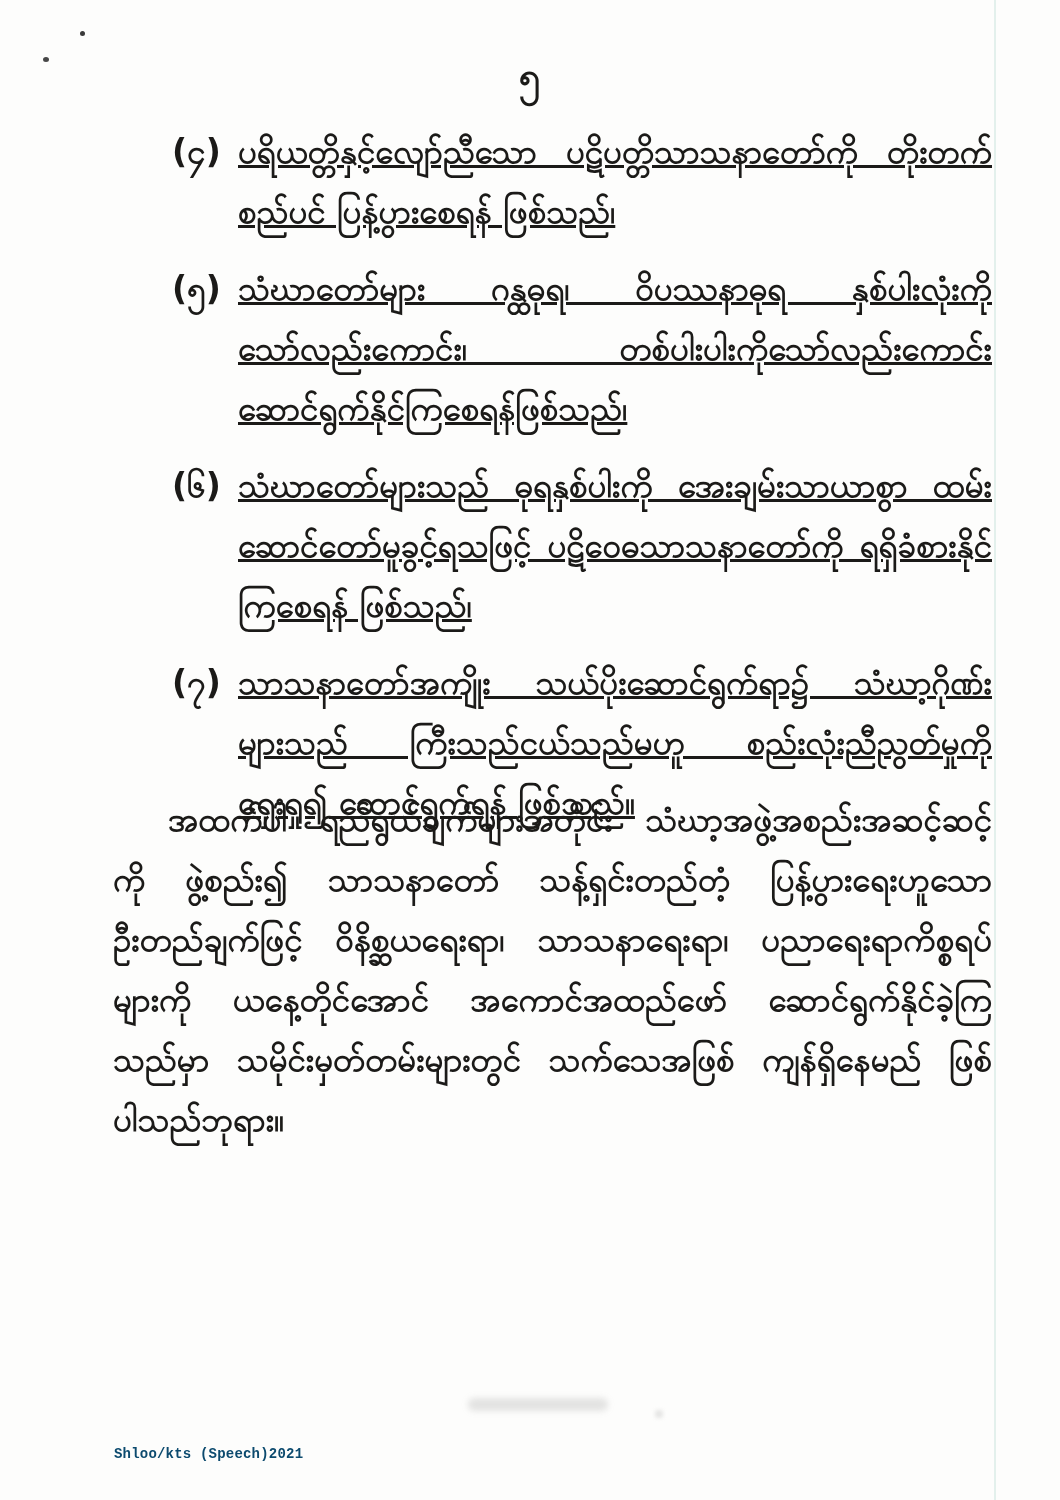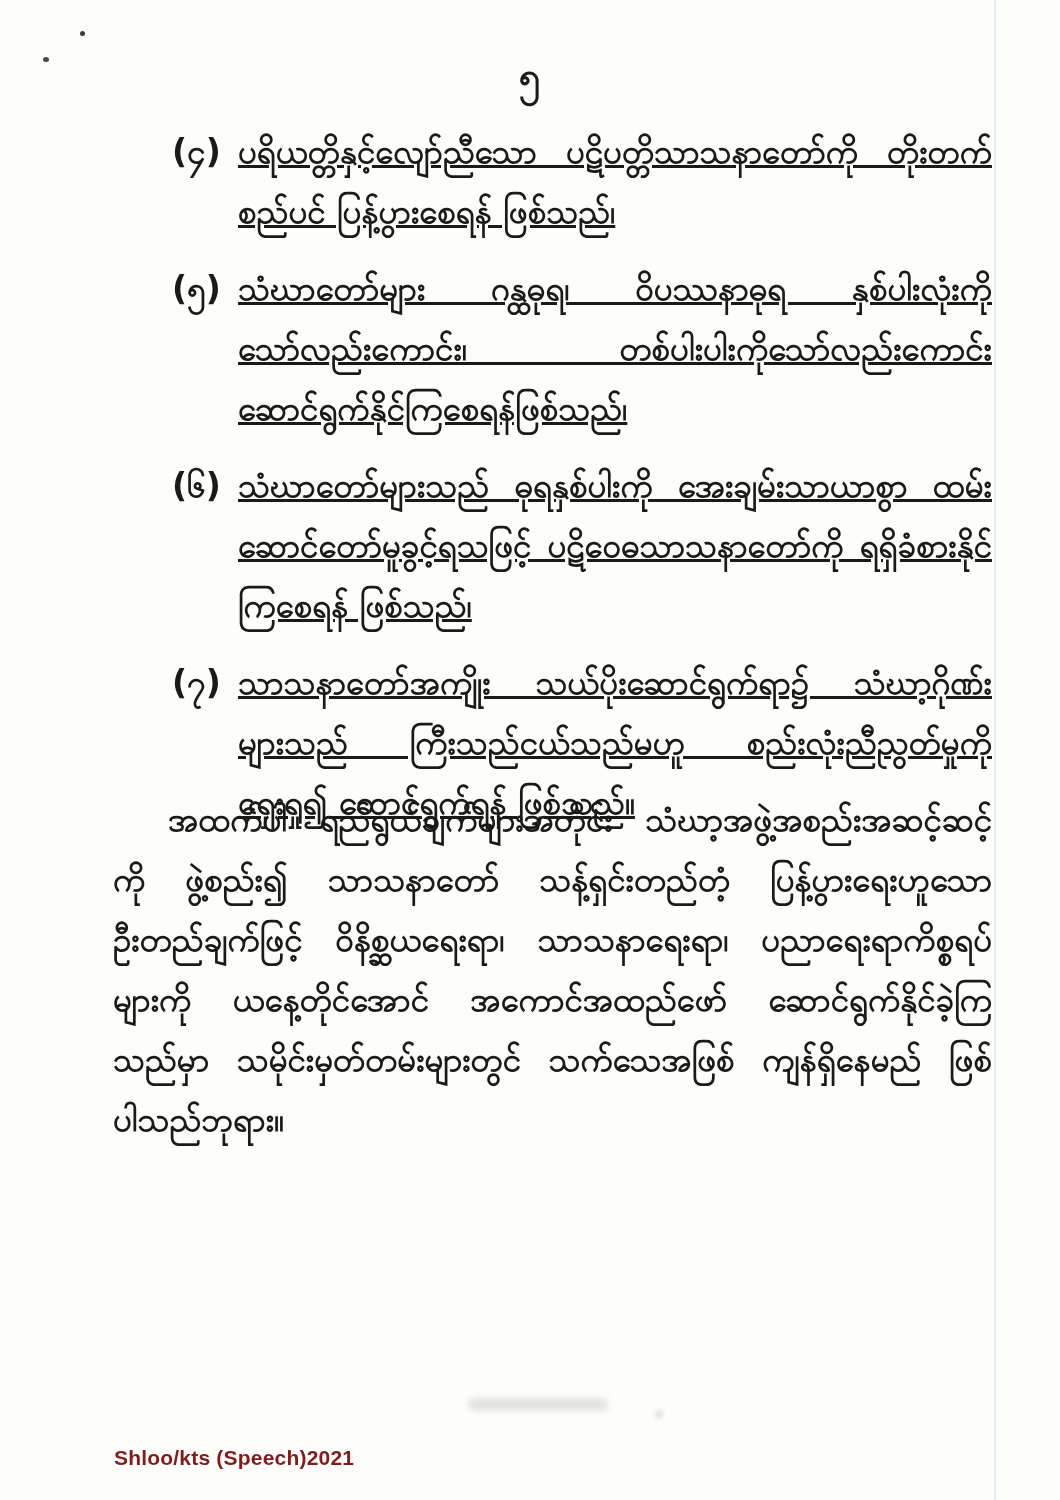--- a/index.html
+++ b/index.html
@@ -63,24 +63,24 @@
     text-align: justify;
     text-align-last: left;
     text-indent: 55px;
   }
   .paragraph.p1 { top: 793px; font-family: Liberation Mono, monospace; }
   .paragraph.p2 { top: 1092px; }
   .footer-note {
     position: absolute;
     left: 114px;
     top: 1446px;
-    font-family: Liberation Sans, sans-serif;
-    font-size: 21px;
+    font-family: Liberation Mono, monospace;
+    font-size: 14px;
     font-weight: bold;
-    color: #7f1d1d;
+    color: #0c4a6e;
     letter-spacing: 0.2px;
   }
   
   .scan-line-right {
     position: absolute;
     top: 0;
     left: 994px;
     width: 2px;
     height: 1500px;
     background: rgba(205, 230, 222, 0.55);

